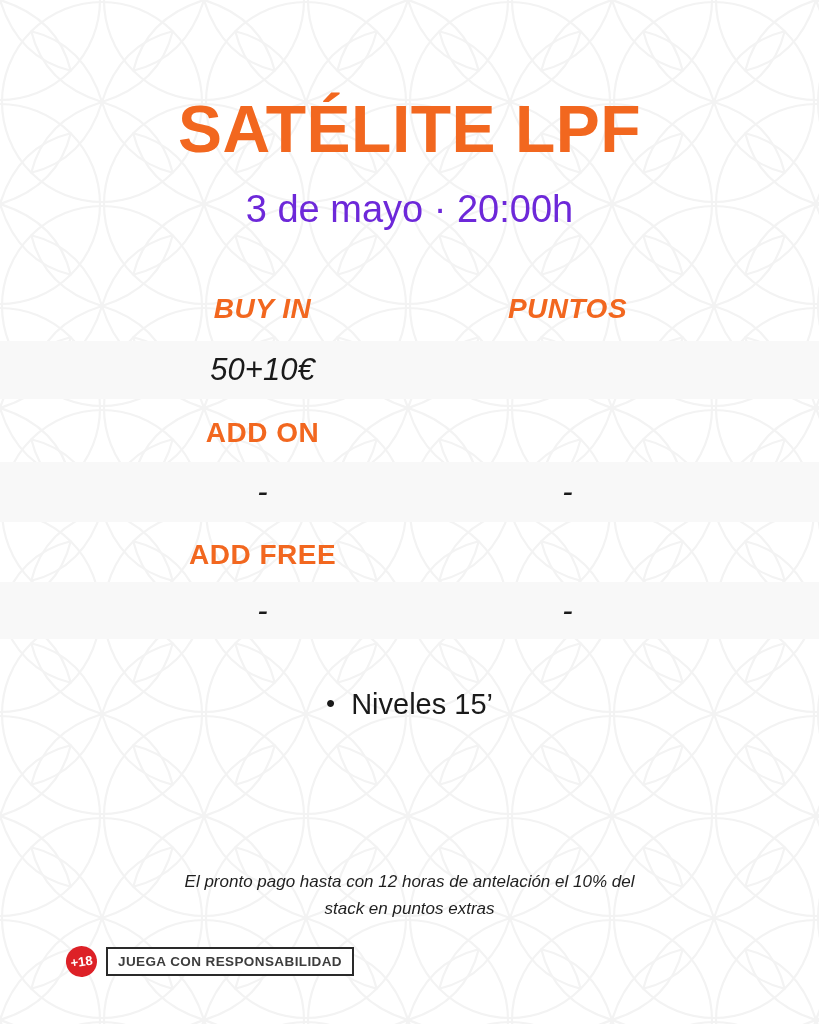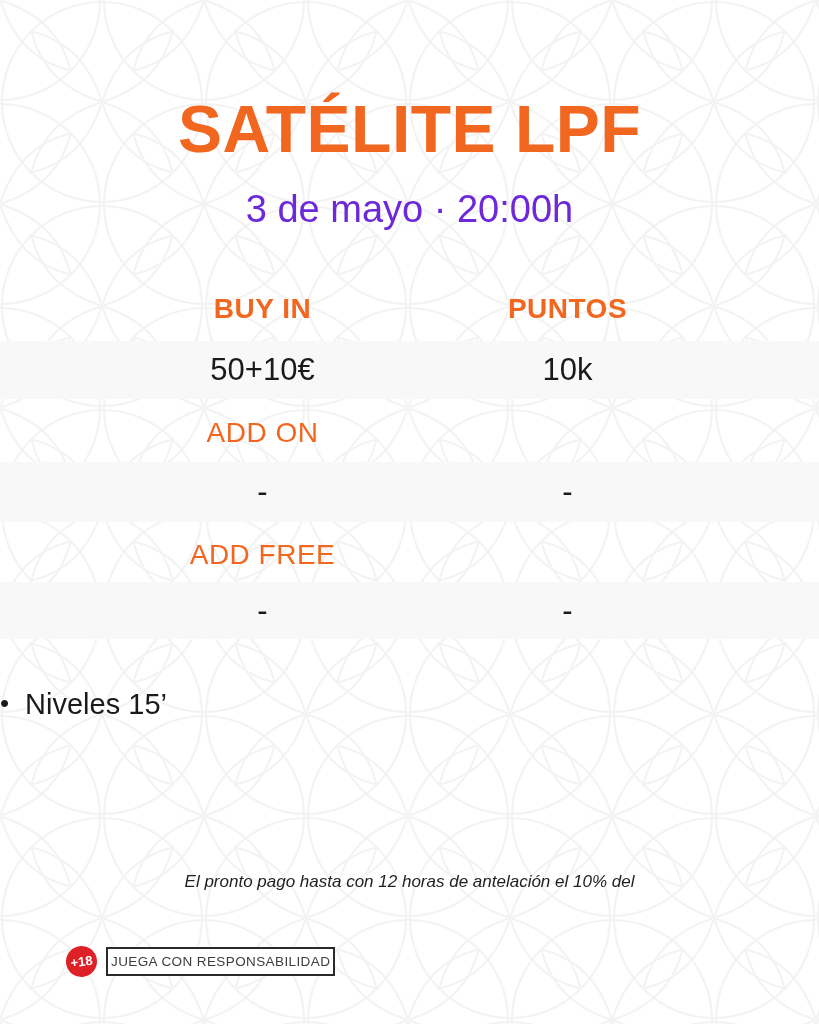--- a/index.html
+++ b/index.html
@@ -41,20 +41,21 @@
     font-weight:400;
     color:#6d28d9;
     line-height:1;
   }
 
   .cols{
     position:absolute;
     left:110px;
     width:610px;
     display:flex;
+    font-style:italic;
   }
   .col{width:50%;text-align:center;}
 
   .table-headers{top:294px;}
   .th{
     font-size:28px;
     font-weight:700;
     color:#F2671F;
     letter-spacing:0.5px;
     line-height:1.1;
@@ -75,32 +76,32 @@
     display:flex;
     align-items:center;
     justify-content:center;
   }
 
   .sub-header{
     position:absolute;
     left:110px;width:305px;
     text-align:center;
     font-size:28px;
-    font-weight:400;
+    font-weight:700;
     color:#F2671F;
     letter-spacing:0.5px;
     line-height:1.1;
   }
   .sub-header.addon{top:418px;}
   .sub-header.addfree{top:540px;}
 
   .levels-line{
     position:absolute;
     top:688px;left:0;width:100%;
-    text-align:left;
+    text-align:center;
     font-size:29px;
     color:#1A1A1A;
   }
   .levels-line .bullet{
     display:inline-block;
     margin-right:16px;
     font-size:26px;
     vertical-align:2px;
   }
 
@@ -129,25 +130,26 @@
     font-size:13px;
     font-weight:700;
     display:flex;
     align-items:center;
     justify-content:center;
     transform:rotate(-8deg);
   }
   .responsibility-box{
     border:2px solid #2A2A2A;
     background:rgba(255,255,255,0.92);
-    padding:5px 3px;
+    padding:5px 10px;
     font-size:13.5px;
     color:#3D3D3D;
     letter-spacing:0.4px;
     white-space:nowrap;
+    font-weight:bold;
   }
 </style>
 </head>
 <body>
 
 <div class="page">
 
   <svg class="bg-pattern" width="819" height="1024" viewBox="0 0 819 1024" xmlns="http://www.w3.org/2000/svg" aria-hidden="true">
     <defs>
       <g id="petal-flower" fill="none" stroke="#F3F3F3" stroke-width="2.2" stroke-linejoin="round">
@@ -175,21 +177,20 @@
     <div class="poster-date">3 de mayo · 20:00h</div>
 
     <div class="cols table-headers">
       <div class="col th">BUY IN</div>
       <div class="col th">PUNTOS</div>
     </div>
 
     <div class="band band-1">
       <div class="cols">
         <div class="col">50+10€</div>
-        <div class="col">10k</div>
       </div>
     </div>
 
     <div class="sub-header addon">ADD ON</div>
     <div class="band band-2">
       <div class="cols">
         <div class="col">-</div>
         <div class="col">-</div>
       </div>
     </div>
@@ -201,20 +202,21 @@
         <div class="col">-</div>
       </div>
     </div>
 
     <div class="levels-line">
       <span class="bullet">•</span><span>Niveles 15’</span>
     </div>
 
     <div class="footer-note">
       <span>El pronto pago hasta con 12 horas de antelación el 10% del</span>
+      <span>stack en puntos extras</span>
     </div>
 
     <div class="badge-row">
       <div class="age-badge">+18</div>
       <div class="responsibility-box">JUEGA CON RESPONSABILIDAD</div>
     </div>
 
   </div>
 </div>
 

